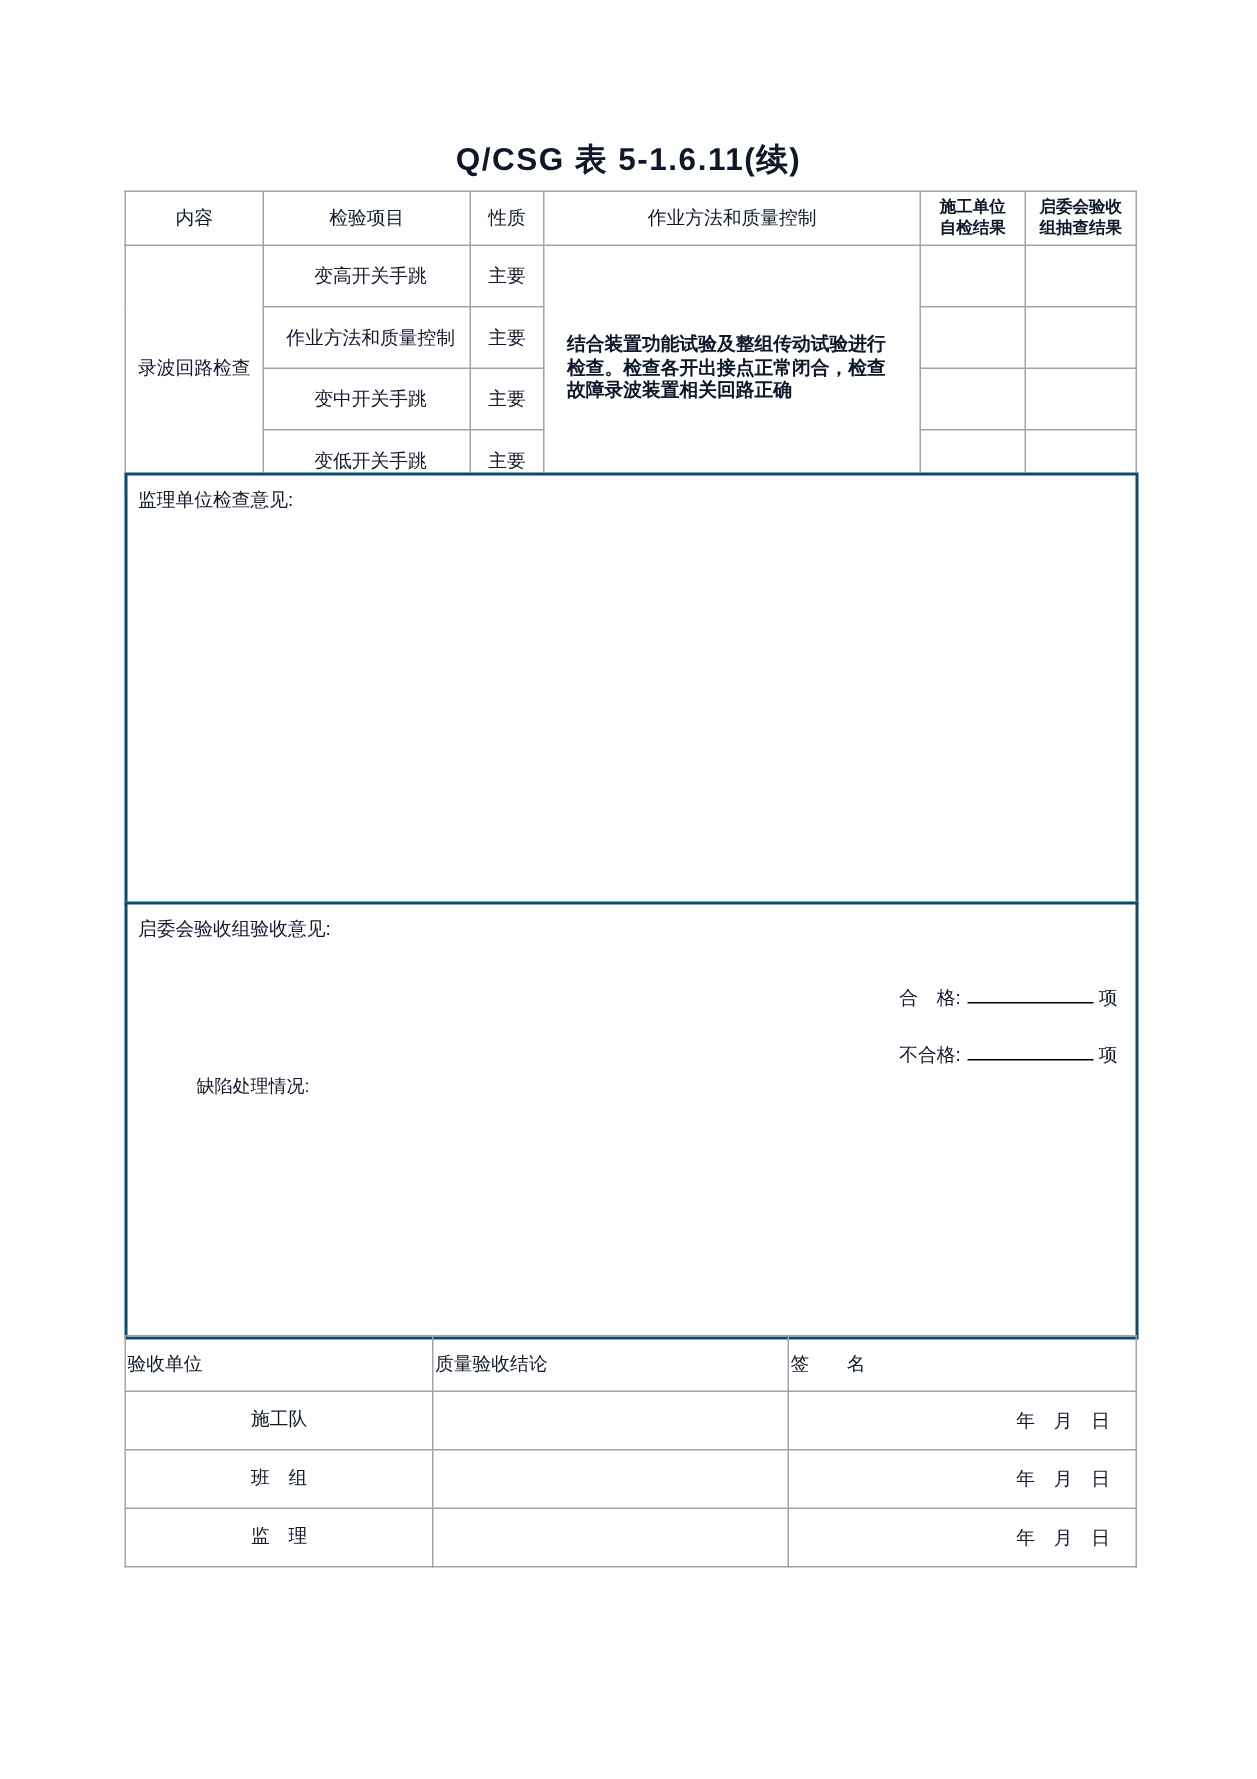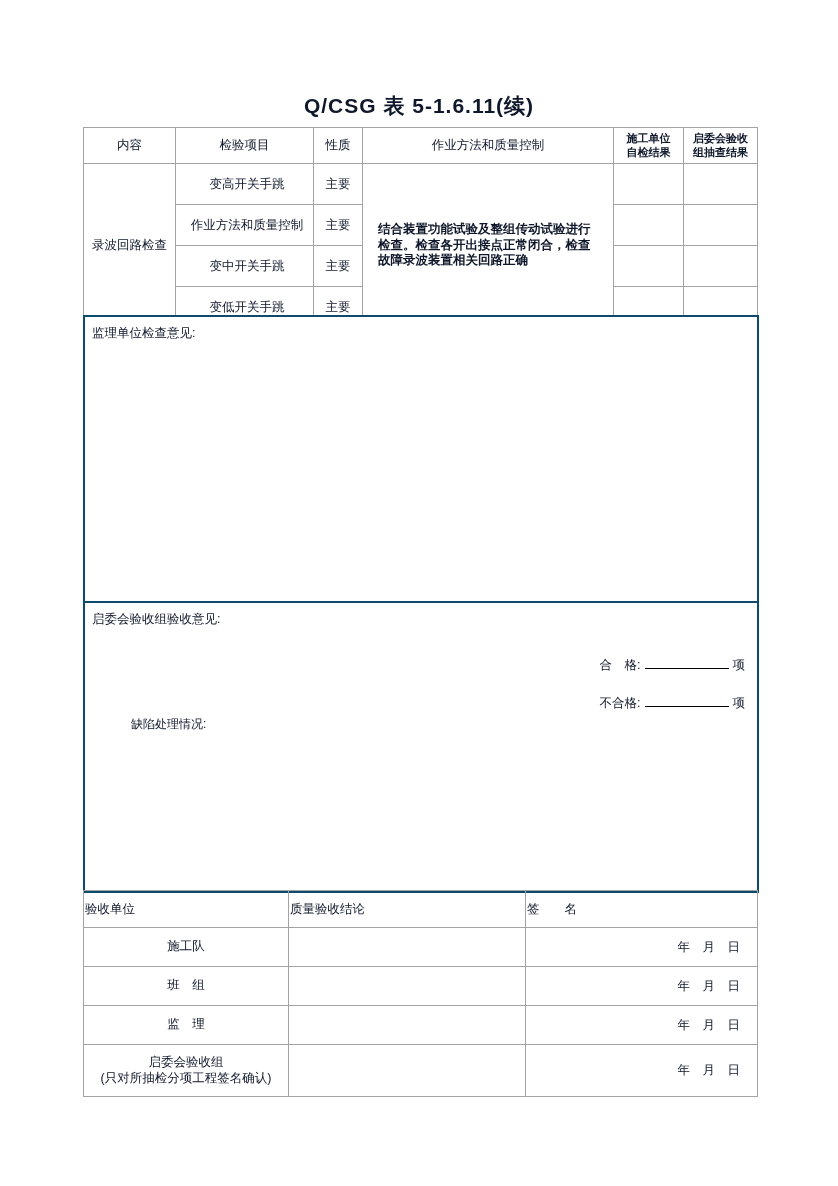--- a/index.html
+++ b/index.html
@@ -147,22 +147,16 @@
     <tr class="r">
       <td class="unit">班　组</td>
       <td></td>
       <td class="date">年　月　日</td>
     </tr>
     <tr class="r">
       <td class="unit">监　理</td>
       <td></td>
       <td class="date">年　月　日</td>
     </tr>
-    <tr class="last">
-      <td class="unit">启委会验收组
-(只对所抽检分项工程签名确认)</td>
-      <td></td>
-      <td class="date">年　月　日</td>
-    </tr>
   </tbody>
     </table>
 
 </div>
 
 </body></html>

